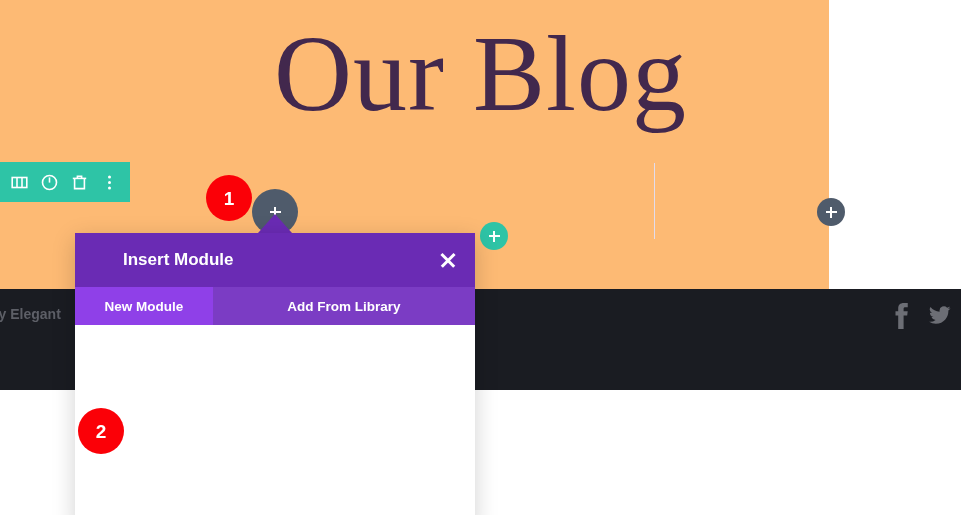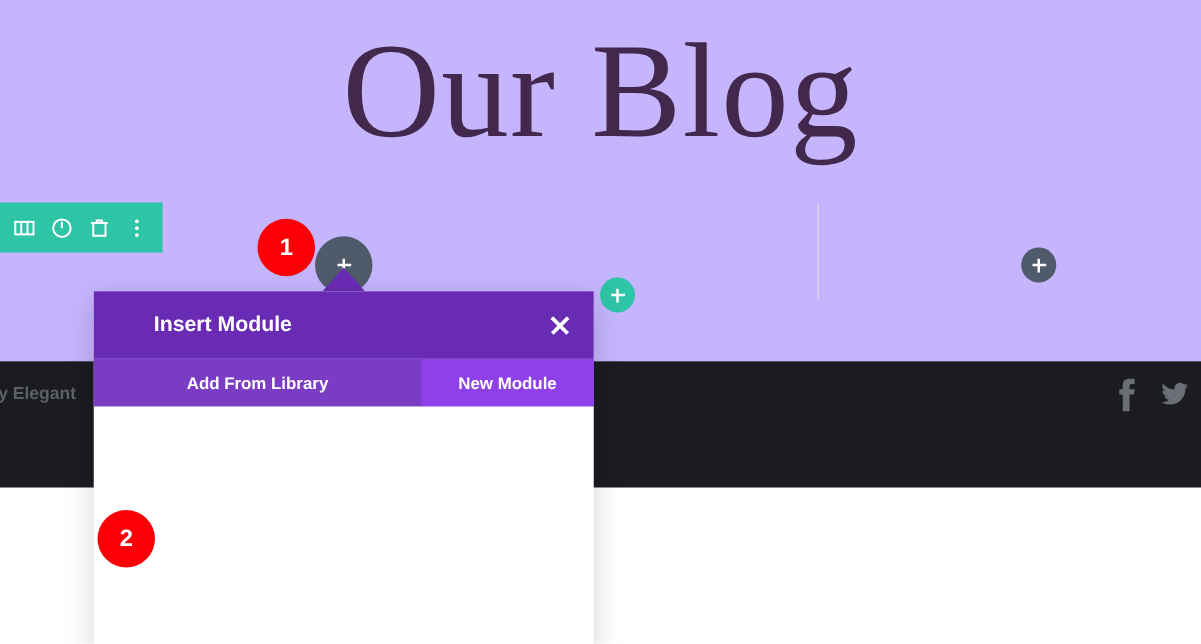--- a/index.html
+++ b/index.html
@@ -15,22 +15,22 @@
     width: 961px;
     height: 515px;
     background: #ffffff;
     overflow: hidden;
   }
 
   
   .hero {
     position: absolute;
     left: 0; top: 0;
-    width: 961px; height: 289px;
-    background: #c4b5fd;
+    width: 829px; height: 289px;
+    background: #fdba74;
   }
   .hero-title {
     position: absolute;
     left: 0; top: 12px;
     width: 961px;
     text-align: center;
     font-family: "Liberation Serif", "DejaVu Serif", serif;
     font-size: 108px;
     line-height: 1.15;
     font-weight: 400;
@@ -320,22 +320,22 @@
 
   <div class="modal-pointer"></div>
   <div class="modal">
 
     <div class="modal-header">
       <div class="modal-title">Insert Module</div>
       <div class="modal-close"></div>
     </div>
 
     <div class="modal-tabs">
+      <div class="modal-tab tab-new">New Module</div>
       <div class="modal-tab tab-lib">Add From Library</div>
-      <div class="modal-tab tab-new">New Module</div>
     </div>
 
   </div>
 
   <div class="step-badge step-1">1</div>
   <div class="step-badge step-2">2</div>
 
 </div>
 
 </body></html>

